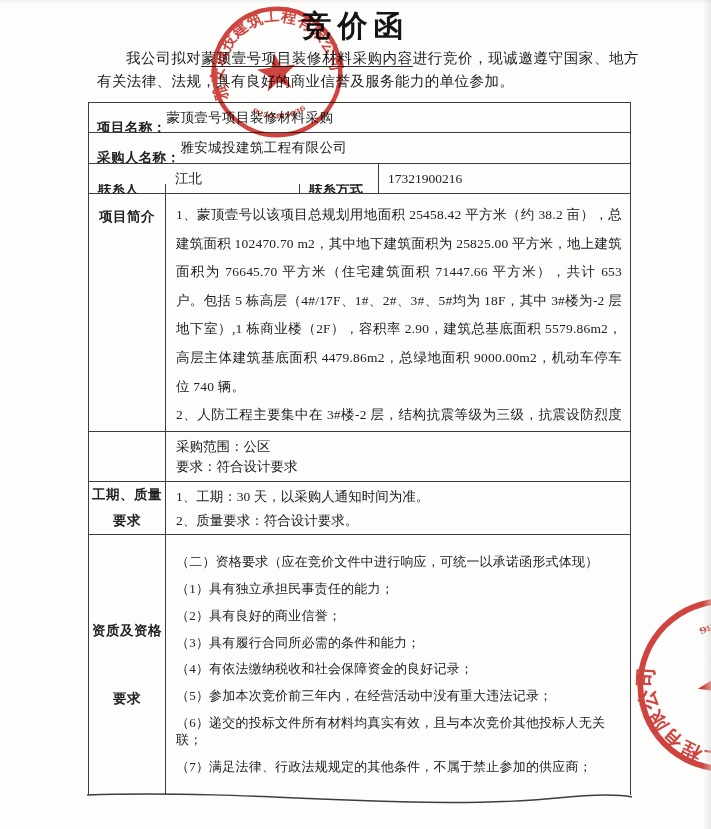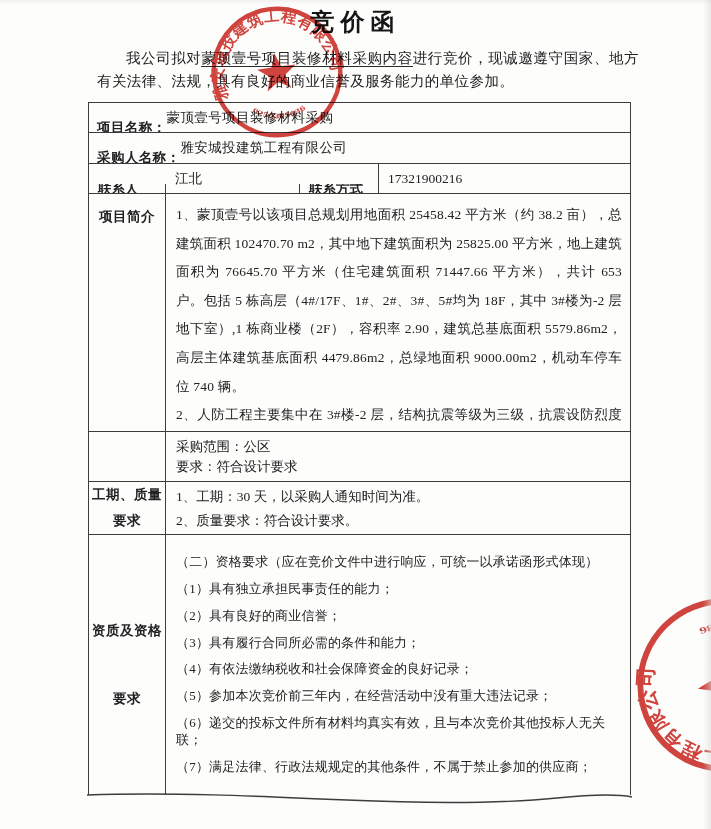--- a/index.html
+++ b/index.html
@@ -23,21 +23,21 @@
   }
   .edge-top {
     position: absolute; top: 0; left: 0; width: 100%; height: 4px;
     background: linear-gradient(to bottom, #e3e3e0, rgba(255,255,255,0));
     opacity: .5;
   }
 
   .doc-title {
     position: absolute; top: 6px; left: 0; width: 100%;
     text-align: center;
-    font-size: 24px; font-weight: 700; letter-spacing: 6px;
+    font-size: 30px; font-weight: 700; letter-spacing: 6px;
     color: #151515;
   }
 
   .intro {
     position: absolute; left: 97px; top: 47px; width: 542px;
     font-size: 14.5px; line-height: 23px; text-align: justify;
     text-indent: 2em; letter-spacing: .4px; color: #222;
   }
   .intro .u { border-bottom: 1px solid #2a2a2a; }
 

